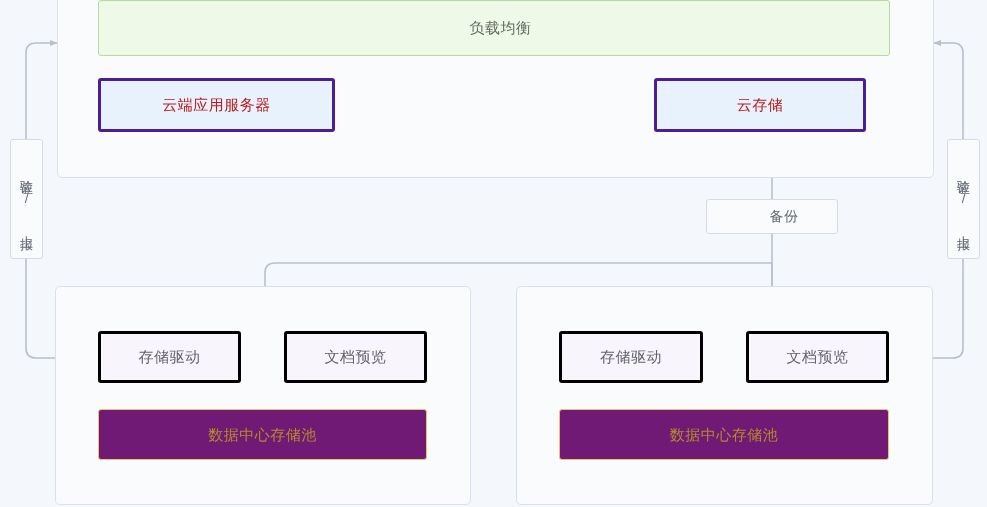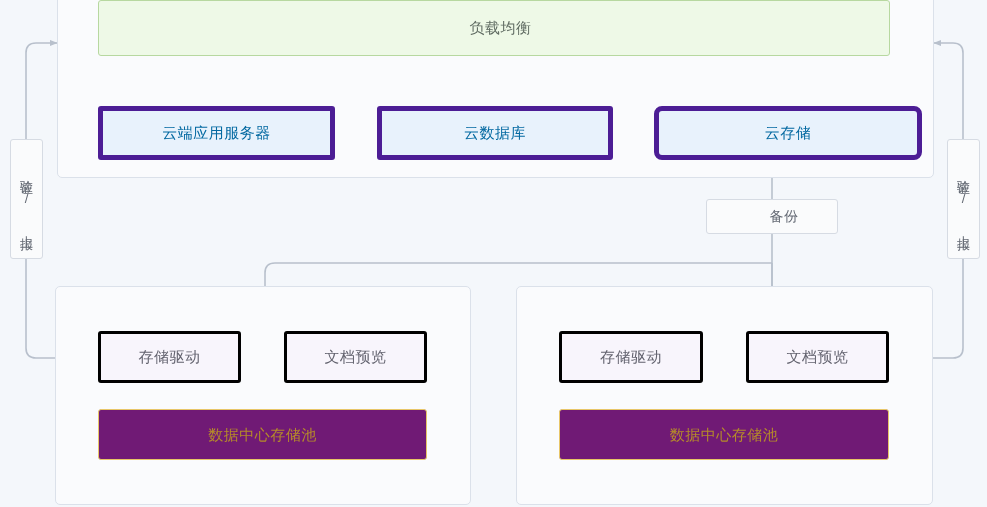--- a/index.html
+++ b/index.html
@@ -58,23 +58,22 @@
   }
 
   
   .n-green {
     background: #eef9e7;
     border: 1px solid #b7d8a0;
     color: #5f6b62;
   }
   .n-blue {
     background: #e8f2fc;
-    border: 5px solid #4c1d95;
-    color: #0369a1;
-    margin-top: 28px;
+    border: 3px solid #4c1d95;
+    color: #b91c1c;
   }
   .n-purple {
     background: #f8f5fc;
     border: 3px solid #000000;
     color: #62626e;
   }
   .n-amber {
     background: #701a75;
     border: 1px solid #e8c668;
     color: #b58b2a;
@@ -84,21 +83,21 @@
     border: 1px solid #d6dbe3;
     color: #636973;
     font-size: 14px;
     padding-left: 24px;
   }
 
   
   .n-lb       { left: 98px;  top: 0px;   width: 792px; height: 56px; padding-left: 13px; }
   .n-appsrv   { left: 98px;  top: 78px;  width: 237px; height: 54px; }
   .n-clouddb  { left: 377px; top: 78px;  width: 236px; height: 54px; }
-  .n-cloudst  { left: 654px; top: 78px;  width: 268px; height: 54px; border-radius: 8px; }
+  .n-cloudst  { left: 654px; top: 78px;  width: 212px; height: 54px; }
 
   
   .n-backup   { left: 706px; top: 199px; width: 132px; height: 35px; }
 
   .n-vlabel {
     width: 33px;
     height: 120px;
     writing-mode: vertical-rl;
     text-orientation: upright;
     font-size: 13px;
@@ -142,21 +141,20 @@
     <path d="M933,358 L953,358 Q963,358 963,348 L963,258" fill="none" stroke="#b8c0cc" stroke-width="1.6"></path>
     <path d="M963,139 L963,53 Q963,43 953,43 L934,43" fill="none" stroke="#b8c0cc" stroke-width="1.6" marker-end="url(#arrow)"></path>
   </svg>
 
   <div class="node cluster cluster-cloud"></div>
 
   <div class="node n-green n-lb">负载均衡</div>
 
   <div class="node n-blue n-appsrv">云端应用服务器</div>
 
-  <div class="node n-blue n-clouddb">云数据库</div>
 
   <div class="node n-blue n-cloudst">云存储</div>
 
   <div class="node n-plain n-backup">备份</div>
 
   <div class="node n-plain n-vlabel n-vl-left">验证 / 上报</div>
 
   <div class="node n-plain n-vlabel n-vl-right">验证 / 上报</div>
 
   <div class="node cluster cluster-dc-left"></div>

